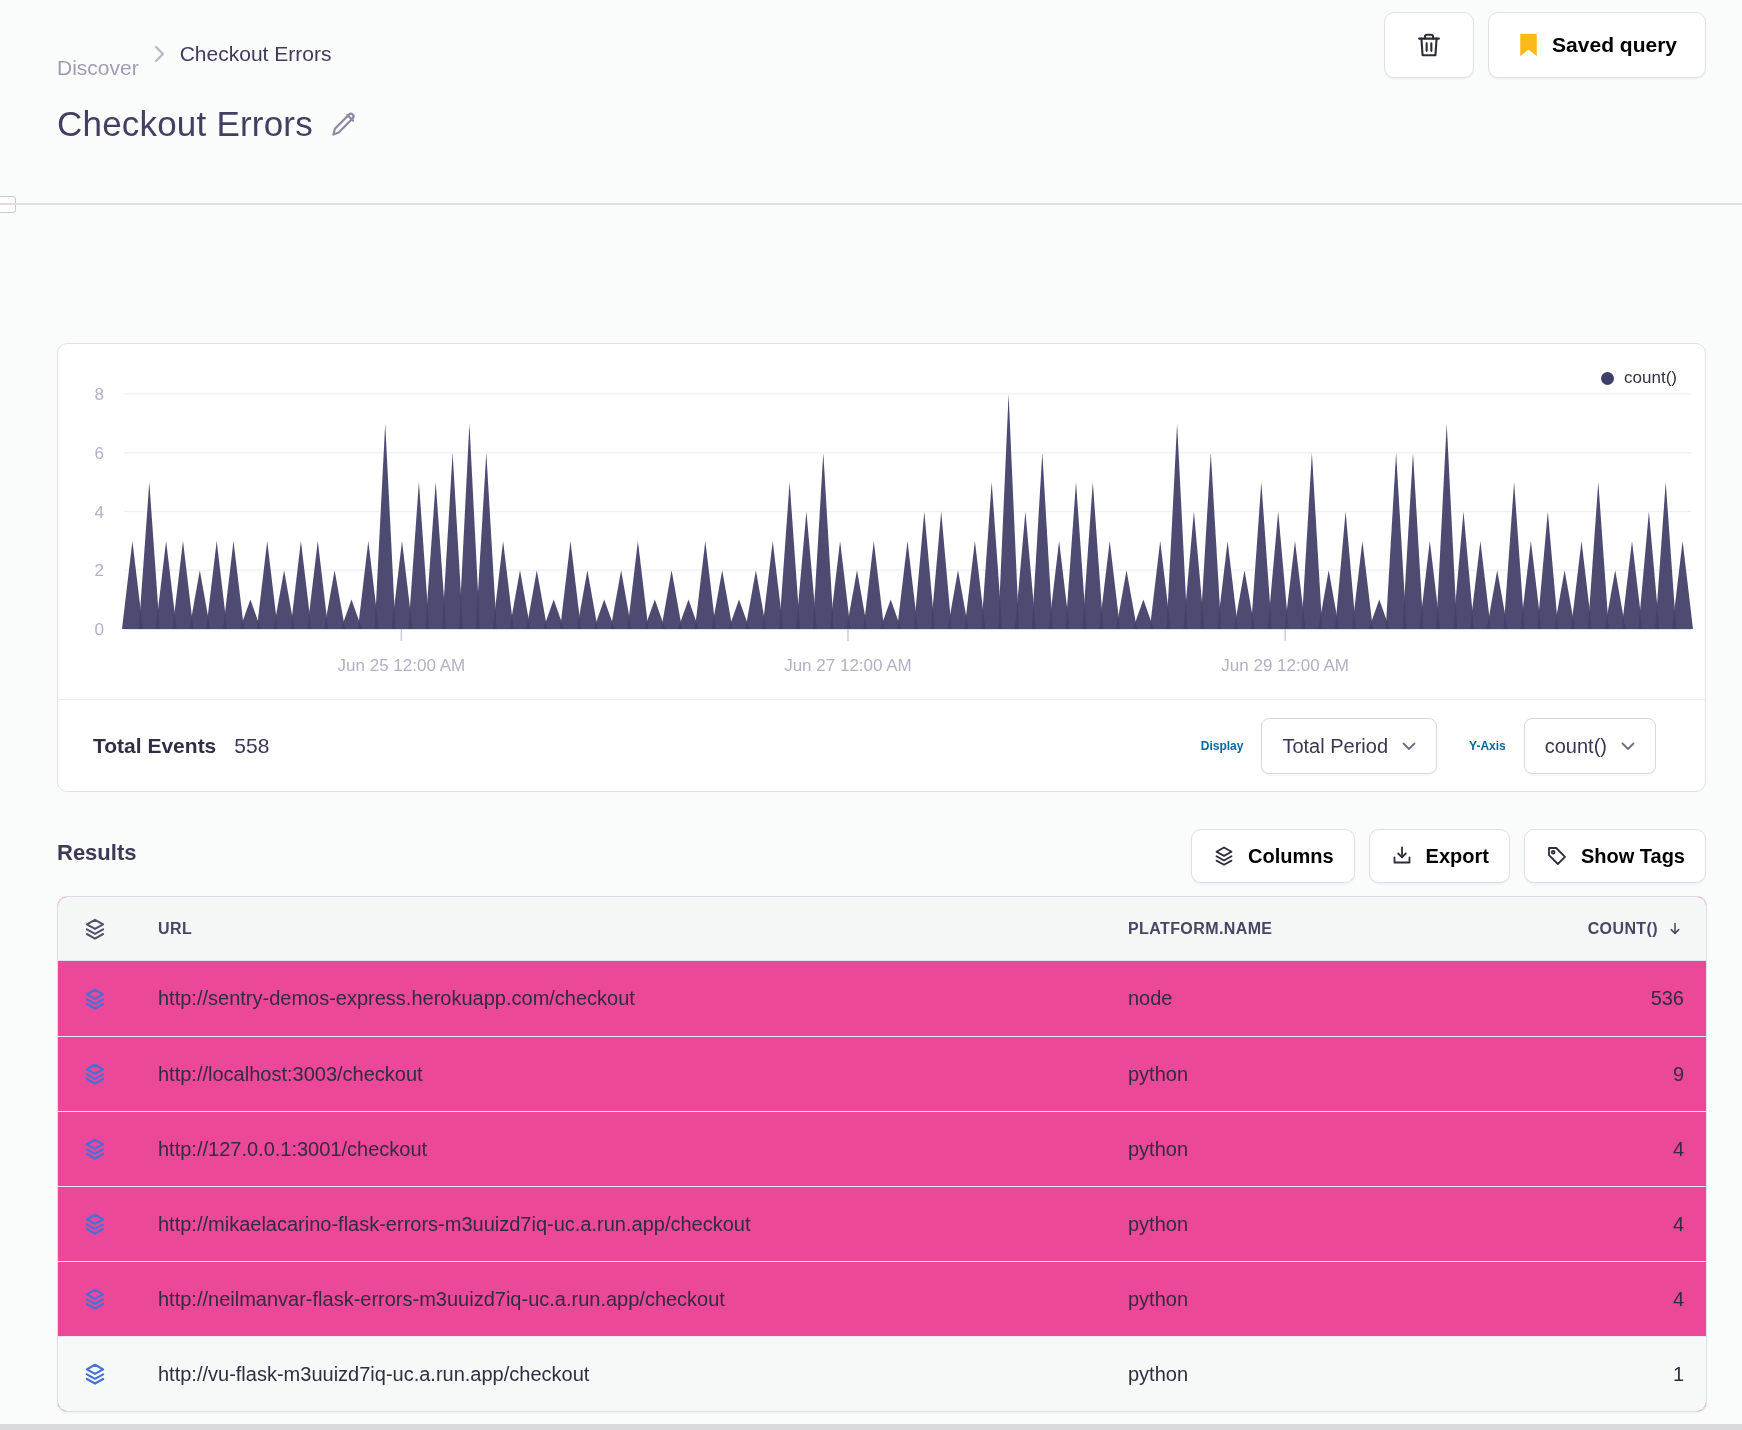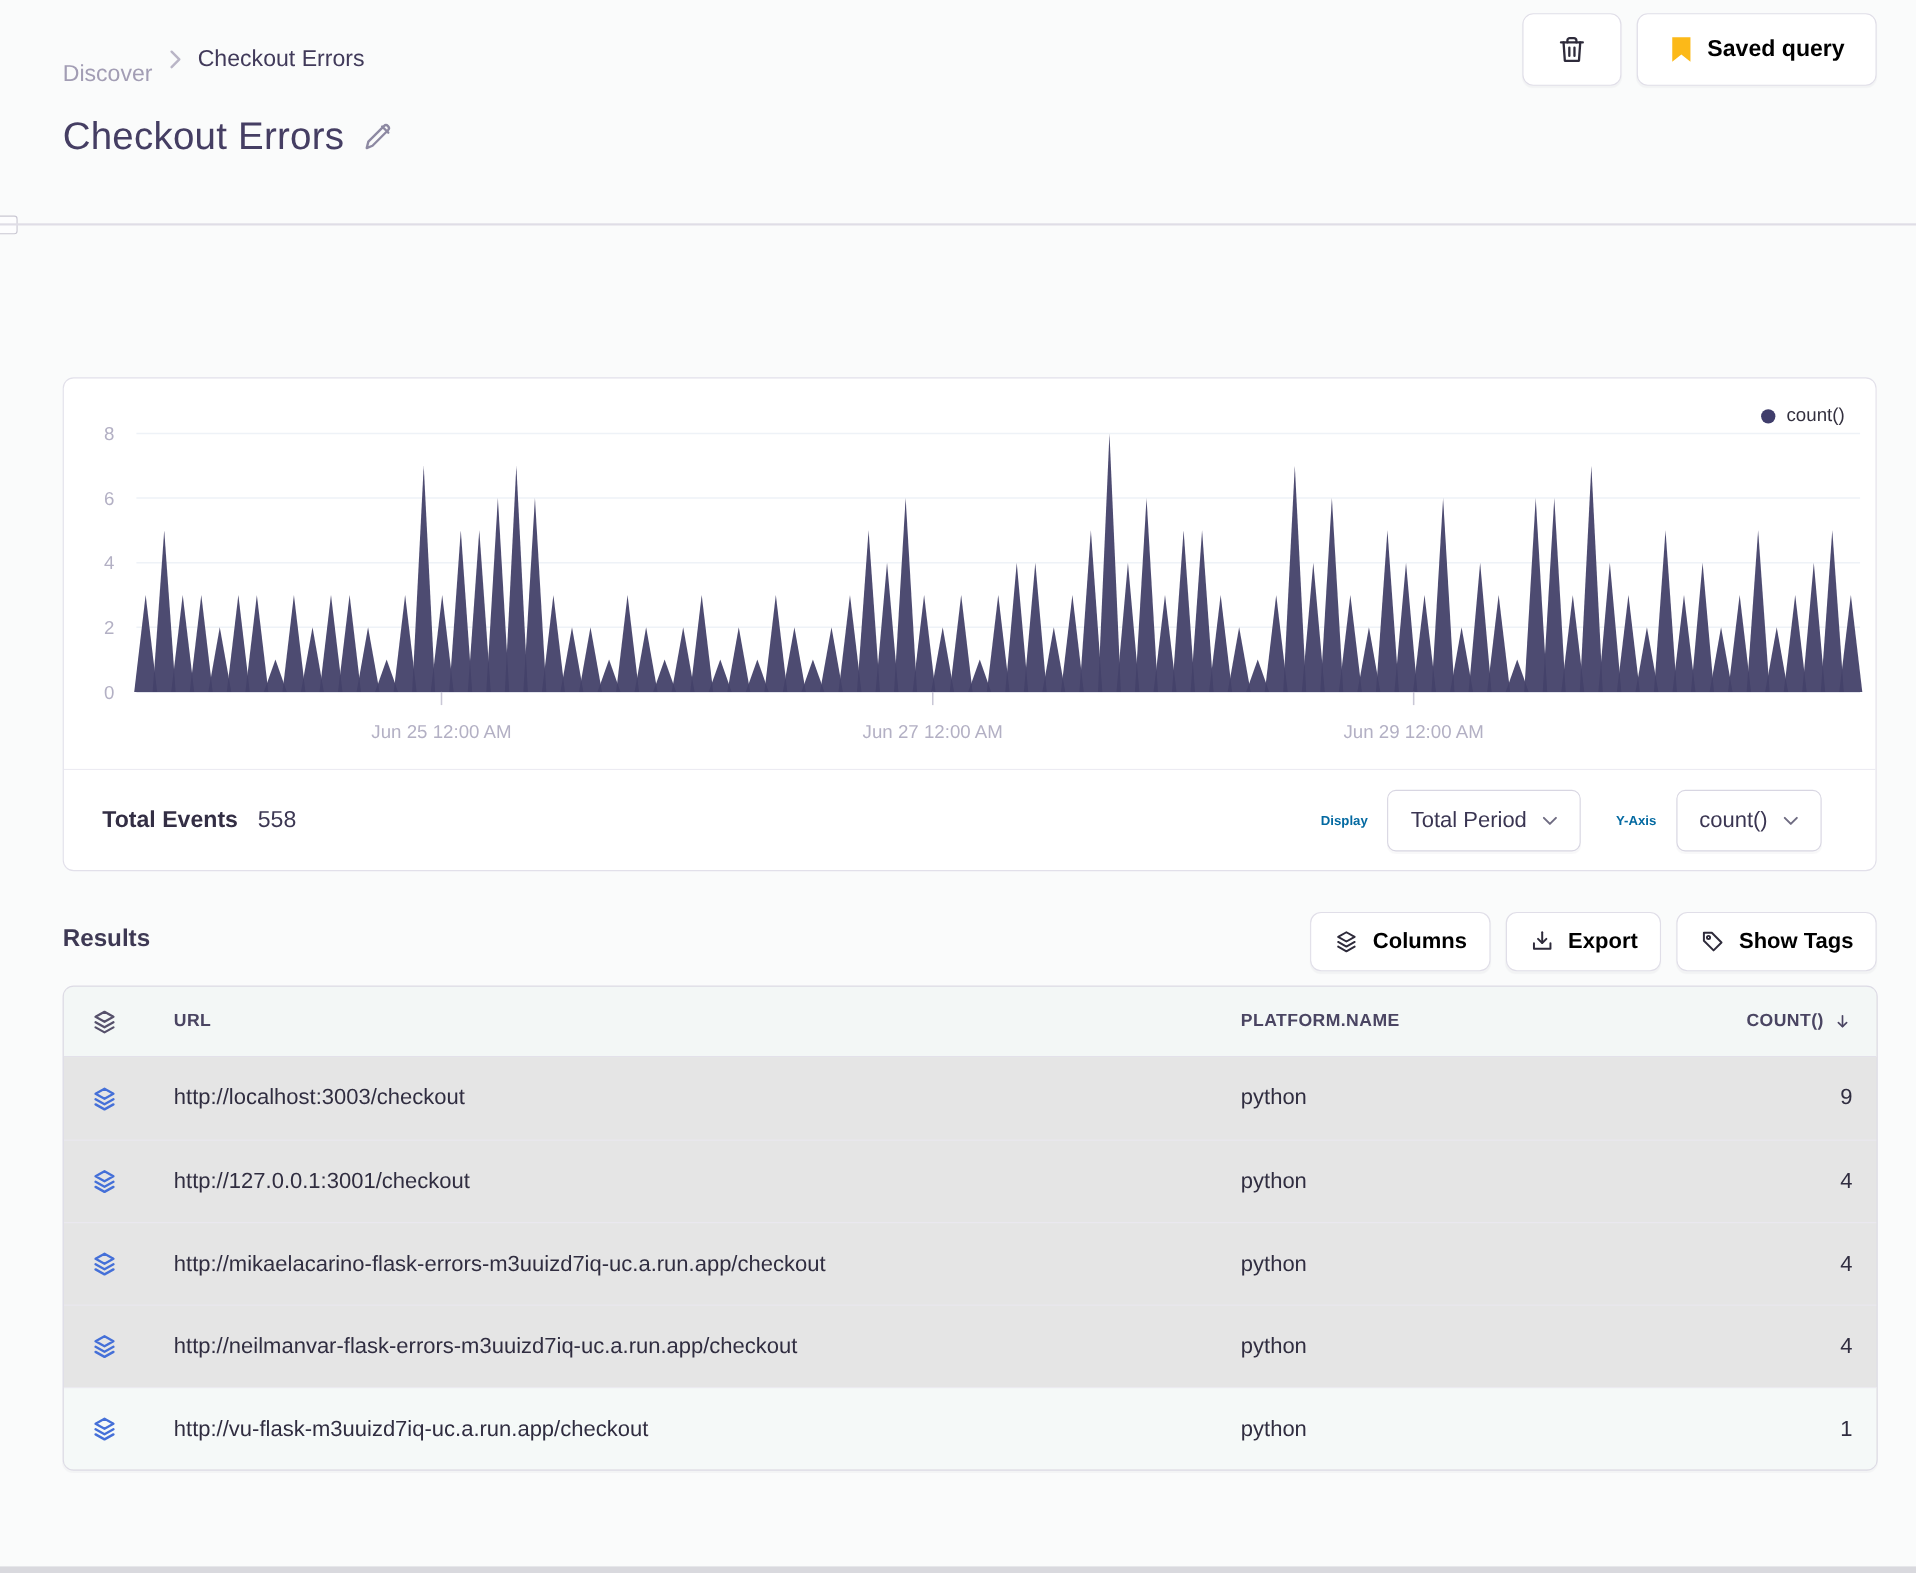--- a/index.html
+++ b/index.html
@@ -41,21 +41,21 @@
   .ctl-label { font-size:12px; font-weight:700; color:#0369a1; }
   .ctl-label + .dropdown { margin-right:14px; }
   .dropdown { height:56px; background:#fff; border:1px solid #d8d6e2; border-radius:8px; display:flex; align-items:center; gap:14px; padding:0 20px; font-size:20px; color:#3a3552; cursor:pointer; box-shadow:0 2px 1px rgba(45,40,77,.03); }
 
   
   .results-heading { position:absolute; left:57px; top:840px; font-size:22px; font-weight:700; color:#3e3954; }
   .results-actions { position:absolute; top:829px; right:36px; display:flex; gap:14px; }
   .btn-sm { height:54px; padding:0 20px; font-size:20px; }
 
   
-  .table { position:absolute; left:57px; top:896px; width:1650px; background:#e5e5e5; border:1px solid #dddbe6; border-radius:10px; overflow:hidden; box-shadow:0 2px 1px rgba(45,40,77,.03); }
+  .table { position:absolute; left:57px; top:896px; width:1650px; background:#ec4899; border:1px solid #dddbe6; border-radius:10px; overflow:hidden; box-shadow:0 2px 1px rgba(45,40,77,.03); }
   .trow { display:grid; grid-template-columns:70px 1000px 400px 180px; align-items:center; }
   .thead { height:64px; background:#f3f7f6; border-bottom:1px solid #e3e1ea; }
   .th { font-size:16px; font-weight:700; letter-spacing:.4px; color:#4a4562; text-transform:uppercase; }
   .cell-icon { padding-left:24px; display:flex; align-items:center; }
   .cell-url { padding-left:30px; }
   .cell-count { text-align:right; padding-right:24px; display:flex; justify-content:flex-end; align-items:center; gap:8px; }
   .tr { height:75px; border-top:1px solid #eae8f0; font-size:20px; color:#302d40; cursor:pointer; }
   .tr:first-of-type { border-top:none; }
   .tr:last-of-type { background:#f5f9f8; }
   .num { font-variant-numeric:tabular-nums; }
@@ -306,20 +306,34 @@
   <div class="trow tr">
     <div class="cell-icon">
             <svg width="26" height="26" viewBox="0 0 24 24">
   <g fill="none" stroke="#4570d8" stroke-width="2" stroke-linecap="round" stroke-linejoin="round">
     <path d="M12 3.5l7.5 4.2L12 11.9 4.5 7.7z"></path>
                 <path d="M4.5 12.3L12 16.5l7.5-4.2"></path>
                 <path d="M4.5 16.6L12 20.8l7.5-4.2"></path>
   </g>
             </svg>
           </div>
+    <div class="cell-url">http://sentry-demos-express.herokuapp.com/checkout</div>
+    <div>node</div>
+    <div class="cell-count num">536</div>
+  </div>
+  <div class="trow tr">
+    <div class="cell-icon">
+            <svg width="26" height="26" viewBox="0 0 24 24">
+  <g fill="none" stroke="#4570d8" stroke-width="2" stroke-linecap="round" stroke-linejoin="round">
+    <path d="M12 3.5l7.5 4.2L12 11.9 4.5 7.7z"></path>
+                <path d="M4.5 12.3L12 16.5l7.5-4.2"></path>
+                <path d="M4.5 16.6L12 20.8l7.5-4.2"></path>
+  </g>
+            </svg>
+          </div>
     <div class="cell-url">http://localhost:3003/checkout</div>
     <div>python</div>
     <div class="cell-count num">9</div>
   </div>
   <div class="trow tr">
     <div class="cell-icon">
             <svg width="26" height="26" viewBox="0 0 24 24">
   <g fill="none" stroke="#4570d8" stroke-width="2" stroke-linecap="round" stroke-linejoin="round">
     <path d="M12 3.5l7.5 4.2L12 11.9 4.5 7.7z"></path>
                 <path d="M4.5 12.3L12 16.5l7.5-4.2"></path>

